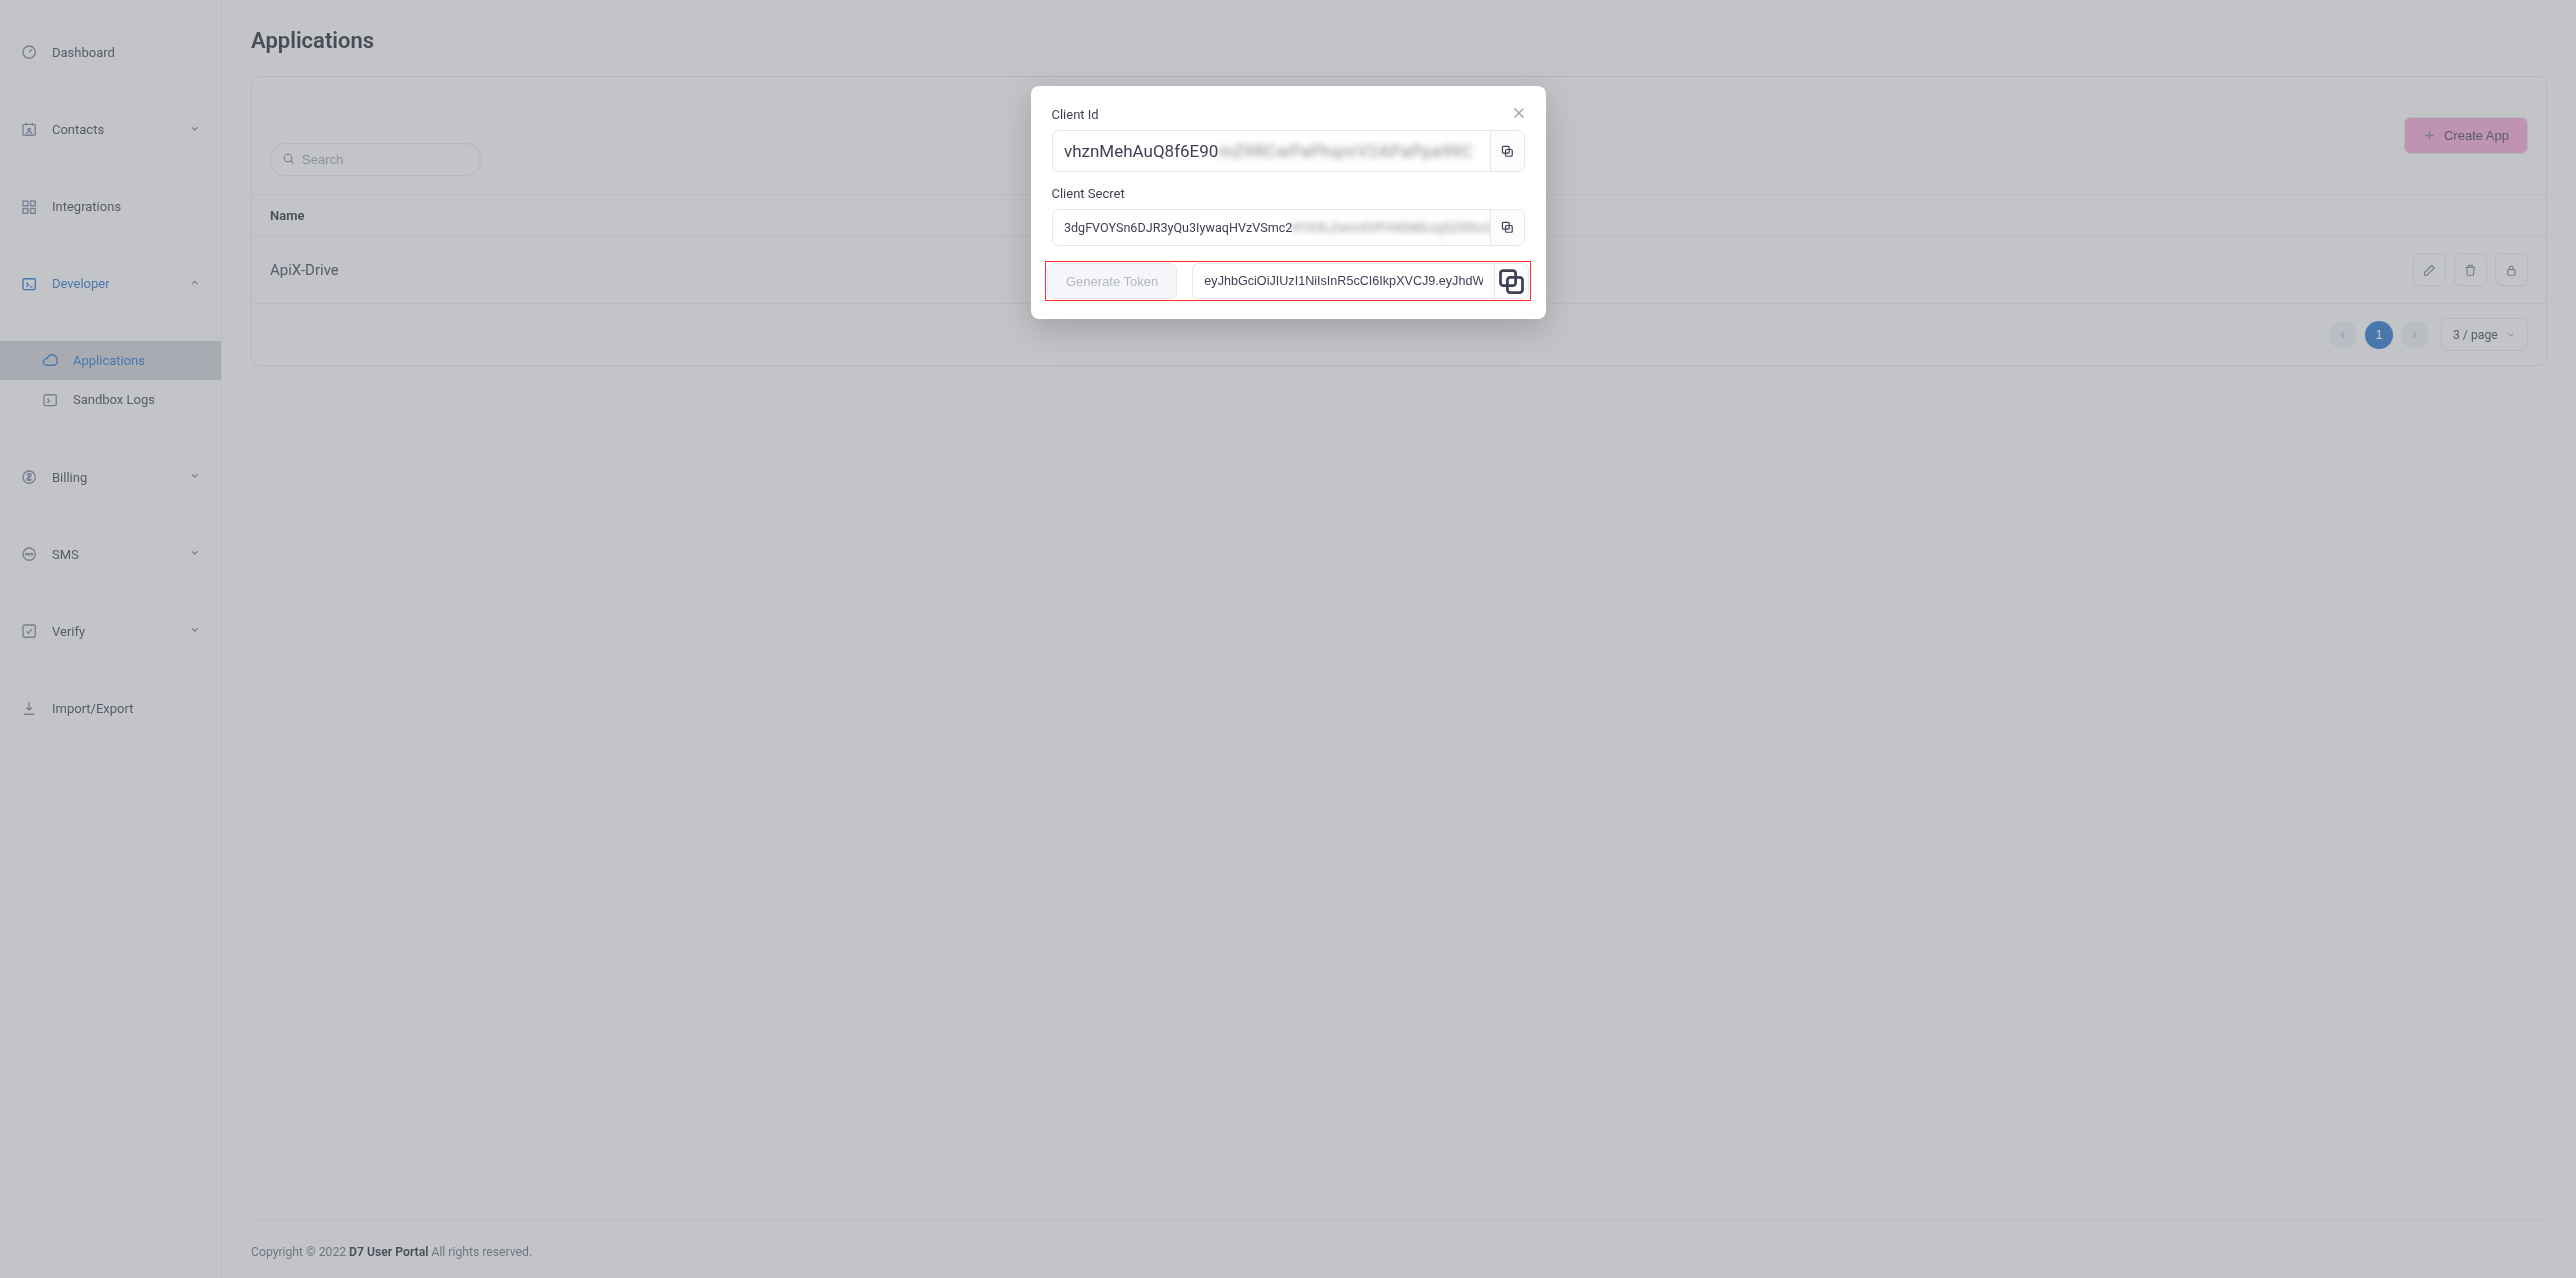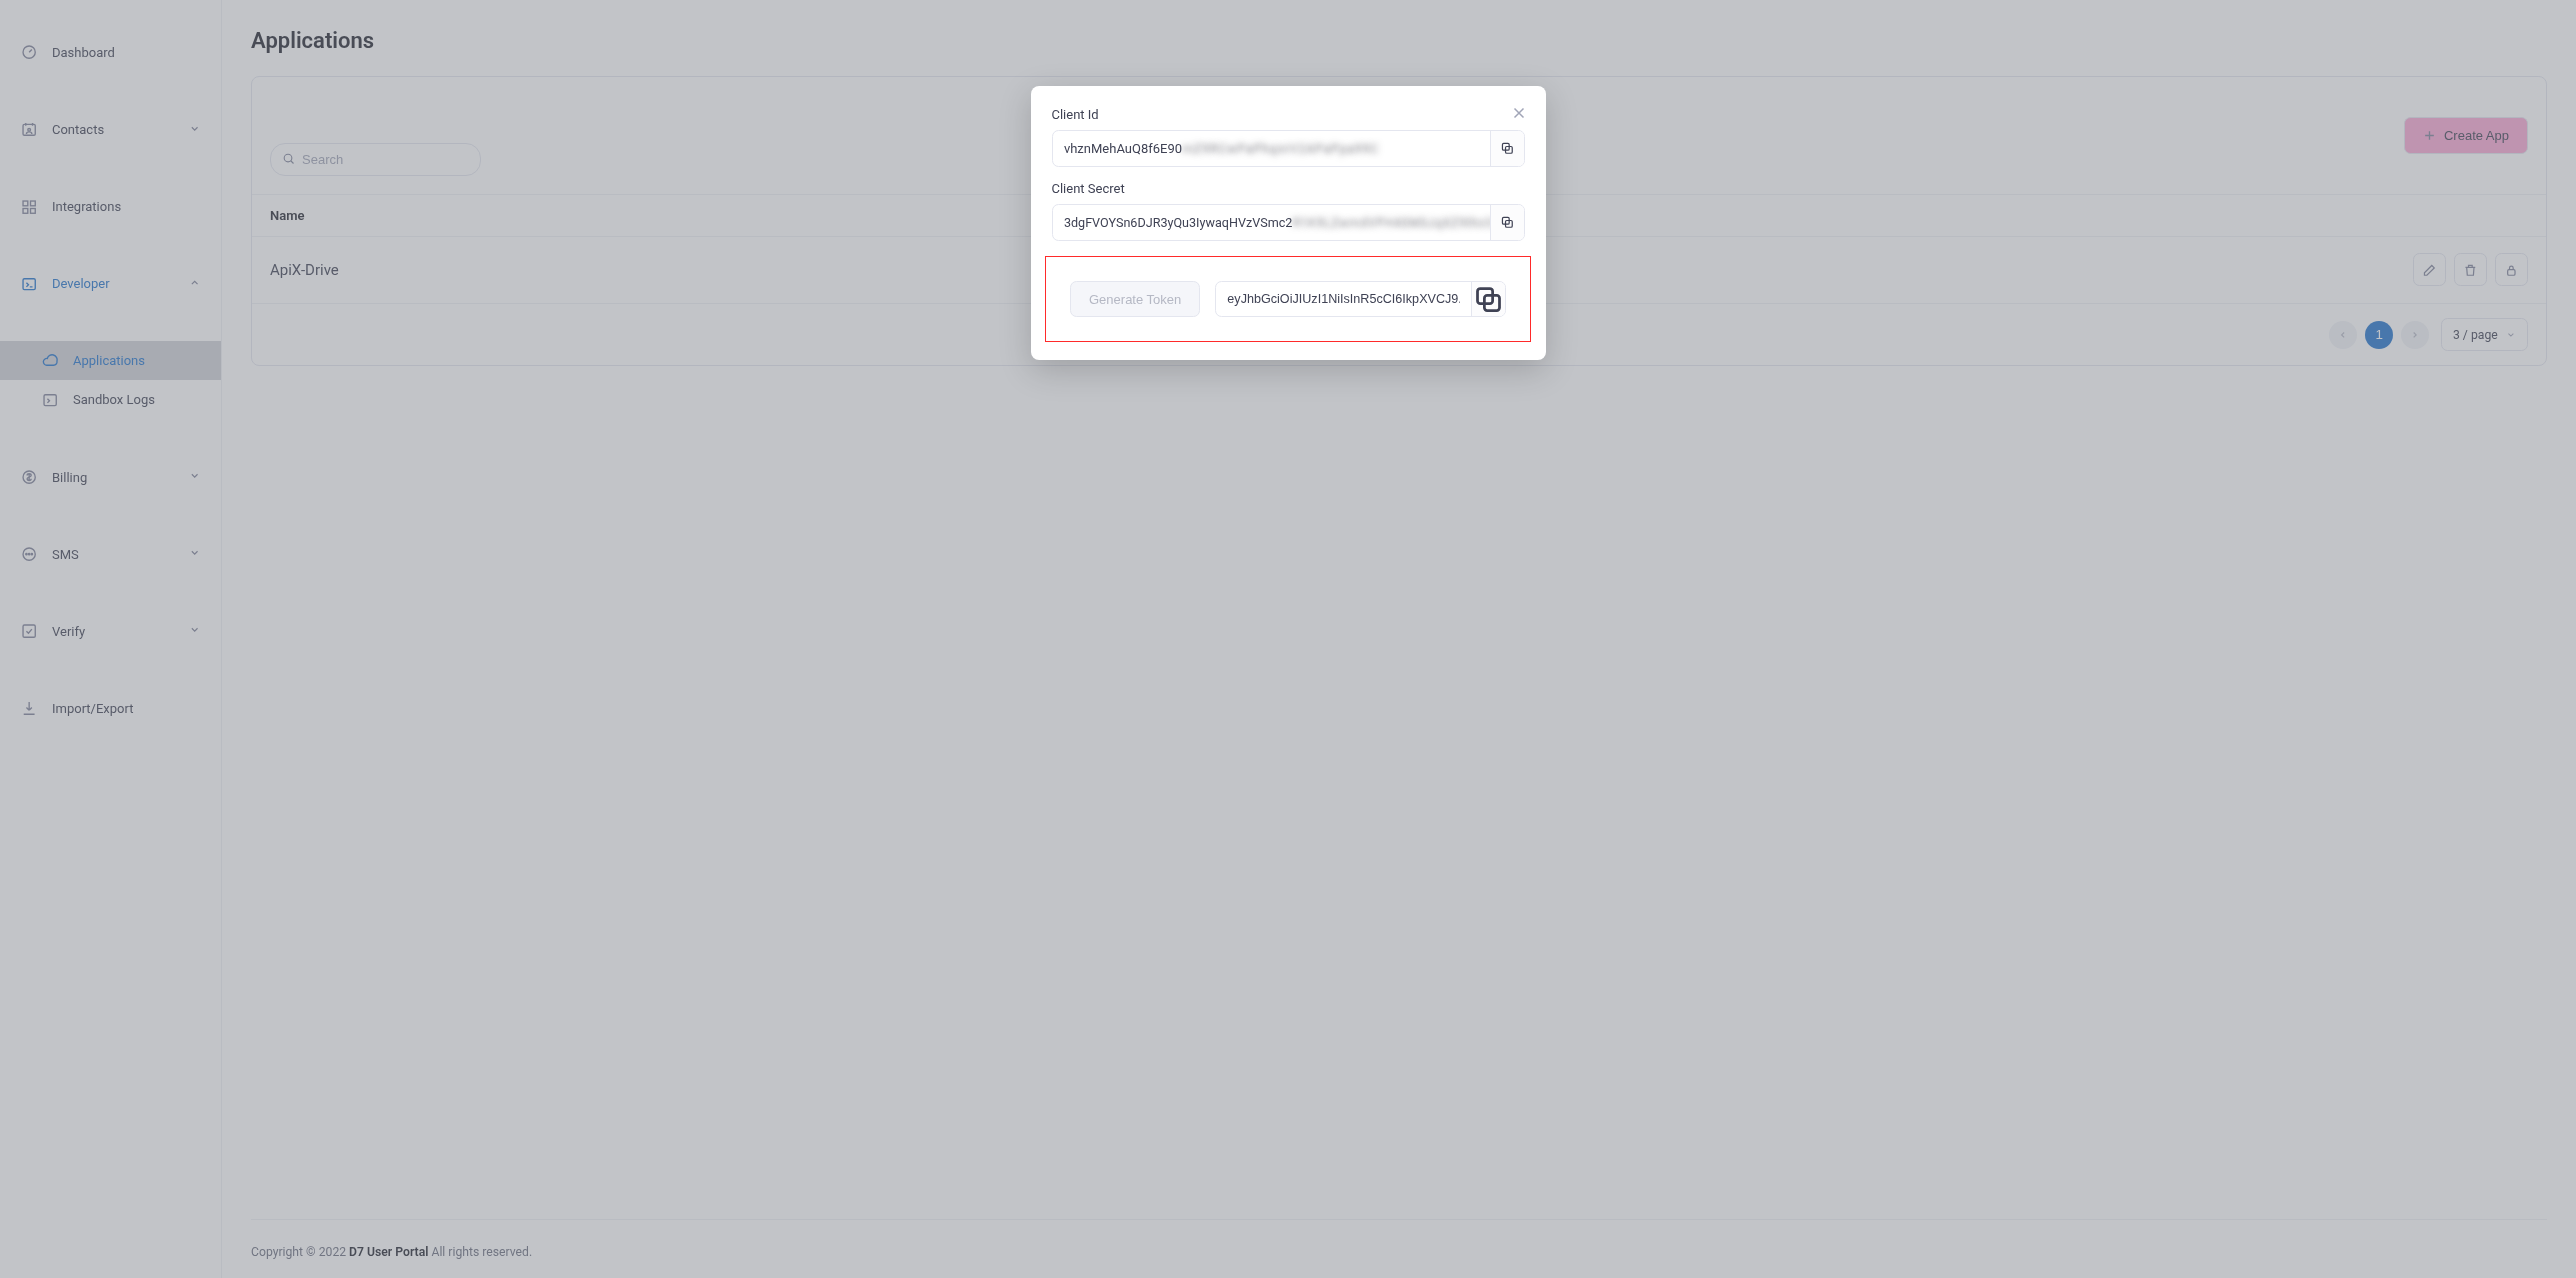--- a/index.html
+++ b/index.html
@@ -282,21 +282,21 @@
   .blurred-tail {
     color: transparent;
     text-shadow: 0 0 6.5px rgba(60,60,70,0.65);
     letter-spacing: 0.4px;
   }
 
   .token-row {
     display: flex;
     gap: 14.7px;
     border: 1.6px solid #ff2a2a;
-    padding: 24px;
+    padding: 1px;
     margin: 0 -6.5px -6.5px -6.5px;
   }
   .gen-btn {
     border: 0.8px solid #e4e6ef;
     background: #f5f6fa;
     color: #b5b8c4;
     border-radius: 6.5px;
     padding: 9.8px 18px;
     font-size: 13px;
     cursor: not-allowed;
@@ -556,21 +556,21 @@
   <div class="scrim">
     <div class="modal">
       <div class="modal-close">
         <svg viewBox="0 0 24 24" fill="none" stroke="currentColor" stroke-width="2">
             <path d="M6 6l12 12M18 6L6 18"></path>
           </svg>
       </div>
 
       <label>Client Id</label>
       <div class="field-row">
-        <div style="flex:1;display:flex;align-items:center;padding:9.8px 11.4px;min-width:0;overflow:hidden;white-space:nowrap;font-size:13px">
+        <div style="flex:1;display:flex;align-items:center;padding:9.8px 11.4px;min-width:0;overflow:hidden;white-space:nowrap;font-size:17px">
           <span>vhznMehAuQ8f6E90</span>
             <span class="blurred-tail">mZ9RCwPaPhqnrV2APaPpa99C</span>
         </div>
         <div class="copy-btn">
           <svg viewBox="0 0 24 24" fill="none" stroke="currentColor" stroke-width="2">
               <rect x="9" y="9" width="11" height="11" rx="2"></rect>
               <rect x="4" y="4" width="11" height="11" rx="2"></rect>
             </svg>
         </div>
       </div>

